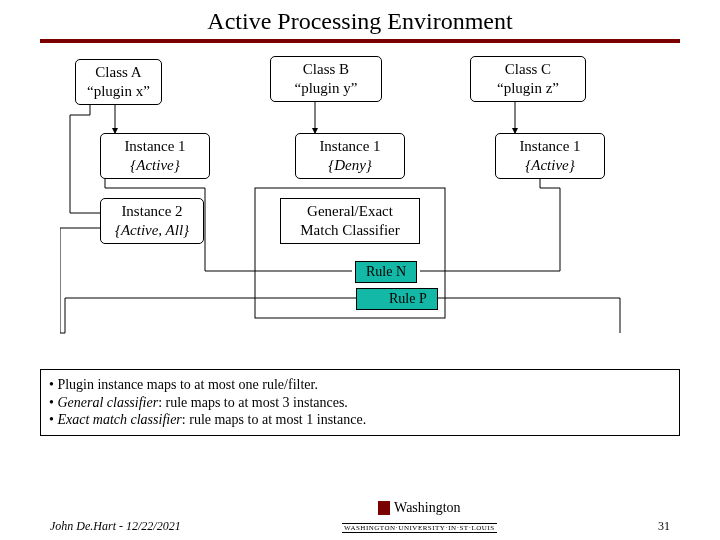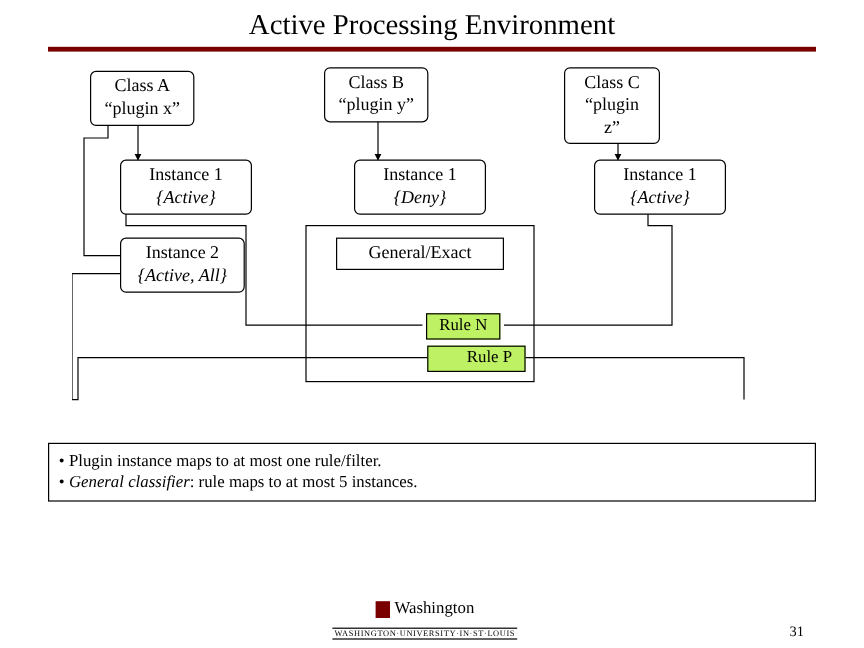--- a/index.html
+++ b/index.html
@@ -32,21 +32,21 @@
     background: #fff;
     text-align: center;
     font-size: 15px;
     line-height: 1.25;
     padding: 3px 8px;
     border-radius: 5px;
   }
   .rule-box {
     position: absolute;
     border: 1px solid #000;
-    background: #bef264;
+    background: #14b8a6;
     text-align: center;
     font-size: 14px;
     padding: 2px 10px;
   }
   .italic { font-style: italic; text-align: center; }
   .deny { color: #000000; font-style: italic; }
   svg.connectors {
     position: absolute;
     left: 0; top: 0;
     width: 100%; height: 100%;
@@ -125,25 +125,25 @@
 
     <path d="M 292 245 L 0 245 L 0 280 L -5 280 L -5 175 L 45 175" fill="none" stroke="#000" marker-end="url(#arr)" transform="translate(5,0)"></path>
 
     <path d="M 360 245 L 560 245 L 560 280" fill="none" stroke="#000"></path>
   </svg>
 
   <div class="box" style="left:15px; top:6px; width:87px;">
     <div>Class A</div>
     <div>“plugin x”</div>
   </div>
-  <div class="box" style="left:210px; top:3px; width:87px;">
+  <div class="box" style="left:210px; top:3px; width:112px;">
     <div>Class B</div>
     <div>“plugin y”</div>
   </div>
-  <div class="box" style="left:410px; top:3px; width:80px;">
+  <div class="box" style="left:410px; top:3px; width:116px;">
     <div>Class C</div>
     <div>“plugin z”</div>
   </div>
 
   <div class="box" style="left:40px; top:80px; width:110px;">
     <div>Instance 1</div>
     <div class="italic">{Active}</div>
   </div>
   <div class="box" style="left:40px; top:145px; width:104px;">
     <div>Instance 2</div>
@@ -153,34 +153,39 @@
     <div>Instance 1</div>
     <div class="deny">{Deny}</div>
   </div>
   <div class="box" style="left:435px; top:80px; width:110px;">
     <div>Instance 1</div>
     <div class="italic">{Active}</div>
   </div>
 
   <div class="box" style="left:220px; top:145px; width:140px; border-radius:0;">
     <div>General/Exact</div>
+    <div>Match Classifier</div>
   </div>
 
   <div class="rule-box" style="left:295px; top:208px;">Rule N</div>
   <div class="rule-box" style="left:296px; top:235px;padding-left:32px;">Rule P</div>
 </div>
 
 <div class="bullets">
   <div>• Plugin instance maps to at most one rule/filter.</div>
   <div>
-    <span>• </span><span class="italic">General classifier</span><span>: rule maps to at most 5 instances.</span>
+    <span>• </span><span class="italic">General classifier</span><span>: rule maps to at most 3 instances.</span>
+  </div>
+  <div>
+    <span>• </span><span class="italic">Exact match classifier</span><span>: rule maps to at most 1 instance.</span>
   </div>
 </div>
 
 <div class="footer">
+  <div>John De.Hart - 12/22/2021</div>
   <div class="footer-center">
     <div class="uni-logo">
       <span class="shield"></span>
       <span>Washington</span>
     </div>
     <div><span class="uni-sub">WASHINGTON·UNIVERSITY·IN·ST·LOUIS</span></div>
   </div>
   <div style="font-style:normal;">31</div>
 </div>
 

